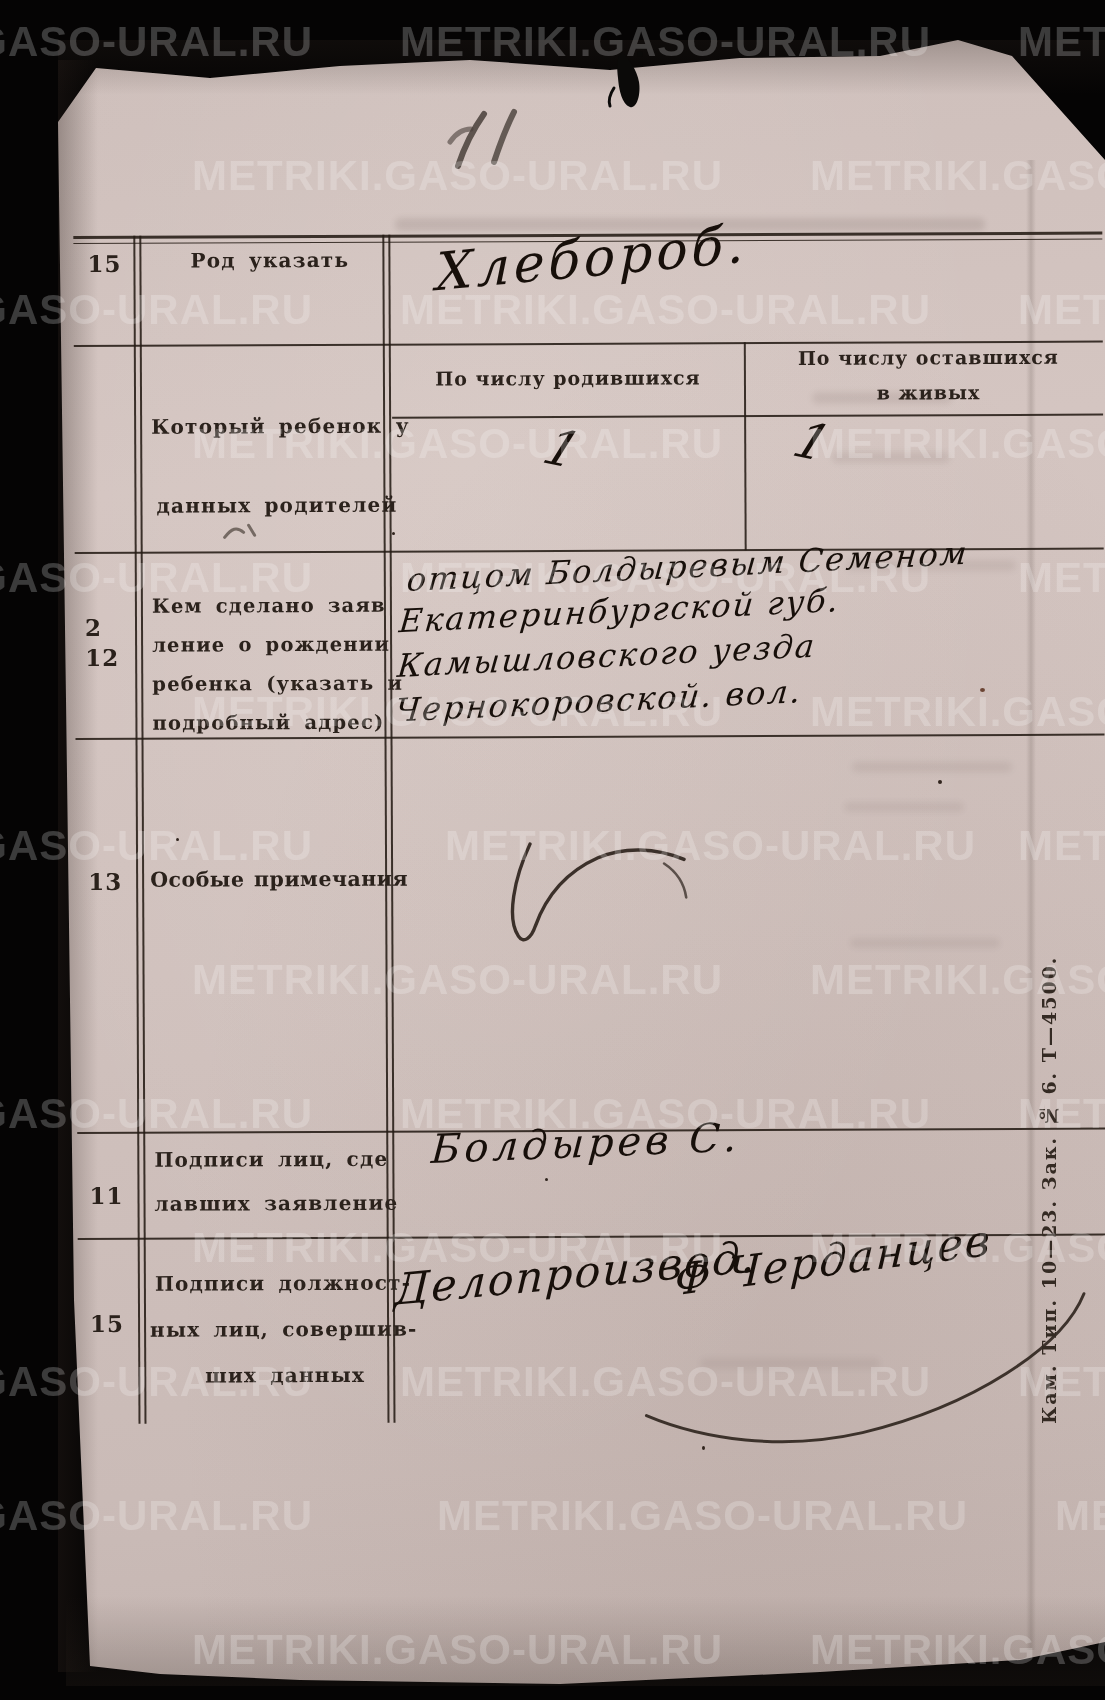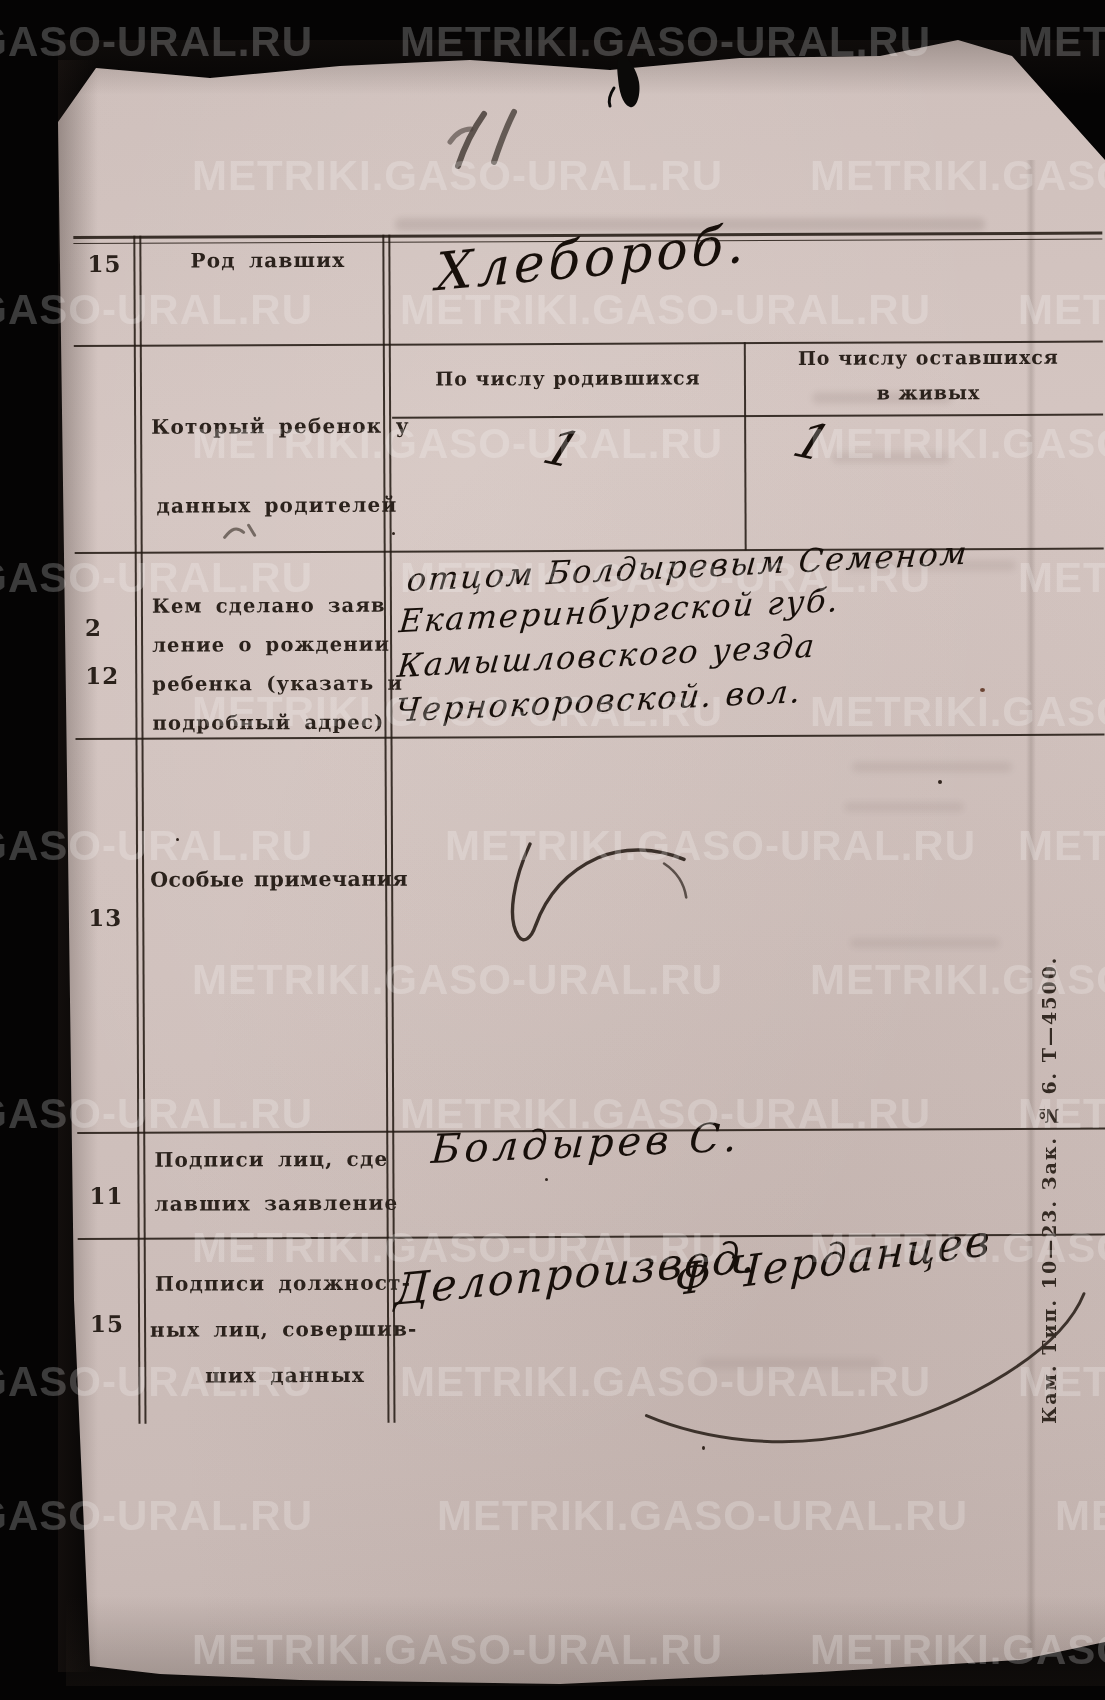--- a/index.html
+++ b/index.html
@@ -118,46 +118,46 @@
     <div class="lh" style="left:76px;top:1130px;width:1029px"></div>
     <div class="lh" style="left:76px;top:1236px;width:1029px"></div>
 
     <div class="lv" style="left:136px;top:234px;height:1188px"></div>
     <div class="lv" style="left:142px;top:234px;height:1188px"></div>
     <div class="lv" style="left:385px;top:234px;height:1188px"></div>
     <div class="lv" style="left:391px;top:234px;height:1188px"></div>
     <div class="lv" style="left:746px;top:343px;height:208px"></div>
 
     <div class="num" style="left:90px;top:248px">15</div>
-    <div class="lbl" style="left:193px;top:247px">Род лавших</div>
+    <div class="lbl" style="left:193px;top:247px">Род указать</div>
     <div class="hand hand-big" style="left:438px;top:228px">Хлебороб.</div>
 
     <div class="num" style="left:86px;top:612px">2</div>
     <div class="lbl" style="left:153px;top:413px">Который ребенок у</div>
     <div class="lbl" style="left:158px;top:492px">данных родителей</div>
     <div class="hdr" style="left:400px;top:367px;width:340px">По числу родившихся</div>
     <div class="hdr" style="left:756px;top:348px;width:349px">По числу оставшихся</div>
     <div class="hdr" style="left:756px;top:383px;width:349px">в живых</div>
     <div class="hand hand-one" style="left:548px;top:420px">1</div>
     <div class="hand hand-one" style="left:798px;top:414px">1</div>
     <svg style="left:222px;top:518px" width="40" height="26">
       <path d="M4,18 c7,-9 12,-11 19,-5 M28,6 l6,10" stroke="#4b413a" stroke-width="3" fill="none" stroke-linecap="round" opacity=".7"></path>
     </svg>
 
-    <div class="num" style="left:86px;top:660px">12</div>
+    <div class="num" style="left:86px;top:642px">12</div>
     <div class="lbl" style="left:153px;top:593px;font-size:19.5px">Кем сделано заяв</div>
     <div class="lbl" style="left:153px;top:632px;font-size:19.5px">ление о рождении</div>
     <div class="lbl" style="left:153px;top:671px;font-size:19.5px">ребенка (указать и</div>
     <div class="lbl" style="left:153px;top:710px;font-size:19.5px">подробный адрес)</div>
     <div class="hand hand-line" style="left:408px;top:548px">отцом Болдыревым Семеном</div>
     <div class="hand hand-line" style="left:400px;top:592px">Екатеринбургской губ.</div>
     <div class="hand hand-line" style="left:398px;top:637px">Камышловского уезда</div>
     <div class="hand hand-line" style="left:396px;top:682px">Чернокоровской. вол.</div>
 
-    <div class="num" style="left:88px;top:902px">13</div>
+    <div class="num" style="left:88px;top:866px">13</div>
     <div class="lbl" style="left:150px;top:866px;font-size:20.5px;letter-spacing:.5px;word-spacing:2px">Особые примечания</div>
     <svg style="left:468px;top:838px" width="230" height="120">
       <path d="M62,6 C46,40 38,80 50,98 c5,8 13,2 17,-10 C78,58 98,34 130,20 c26,-11 58,-10 86,2" stroke="#2a2019" stroke-width="3.4" fill="none" stroke-linecap="round" opacity=".9"></path>
       <path d="M196,26 c12,8 20,20 22,34" stroke="#2a2019" stroke-width="2.6" fill="none" stroke-linecap="round" opacity=".7"></path>
     </svg>
 
     <div class="num" style="left:88px;top:1180px">11</div>
     <div class="lbl" style="left:153px;top:1146px">Подписи лиц,  сде</div>
     <div class="lbl" style="left:153px;top:1190px">лавших заявление</div>
     <div class="hand hand-sig" style="left:430px;top:1120px">Болдырев С.</div>

